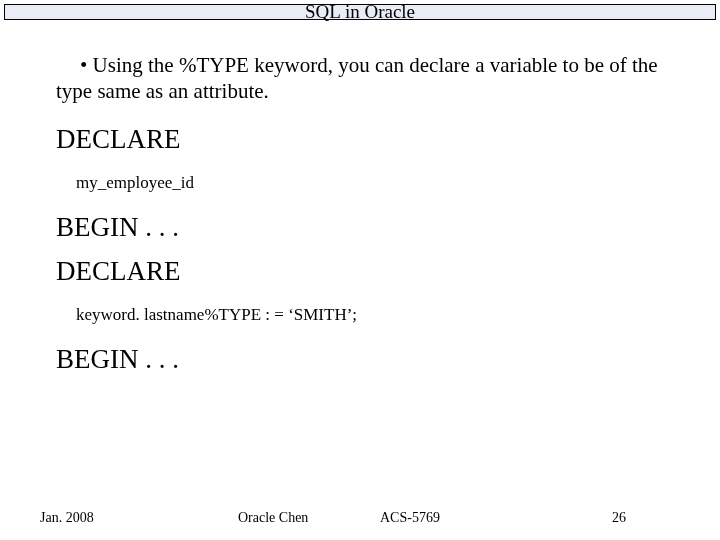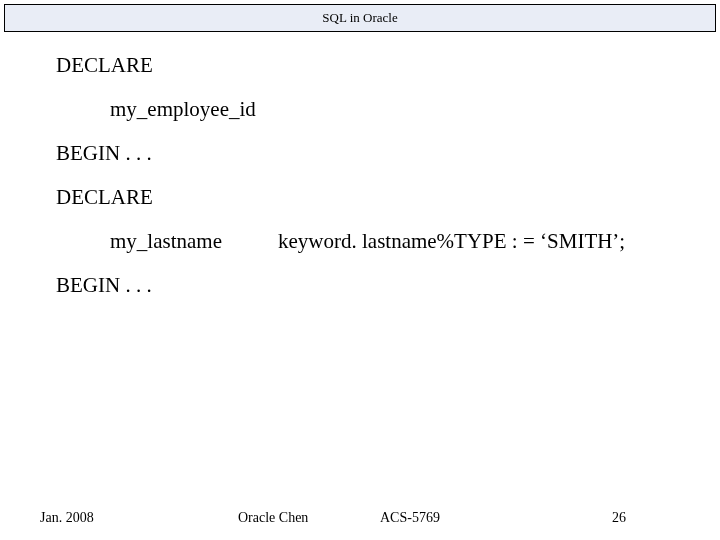--- a/index.html
+++ b/index.html
@@ -8,27 +8,27 @@
     background: #ffffff;
     font-family: "Times New Roman", Times, serif;
     color: #000;
     position: relative;
   }
   .title-bar {
     position: absolute;
     left: 4px;
     top: 4px;
     width: 712px;
-    height: 28px;
+    height: 16px;
     background: #e9edf6;
     border: 1px solid #000;
     display: flex;
     align-items: center;
     justify-content: center;
-    font-size: 13px;
+    font-size: 19px;
   }
   .content {
     position: absolute;
     left: 56px;
     top: 52px;
     width: 640px;
   }
   .heading {
     font-style: italic;
     font-size: 23px;
@@ -40,30 +40,31 @@
     margin-left: 24px;
     margin-bottom: 22px;
   }
   .bullet-text {
     font-size: 21px;
     line-height: 26px;
     margin-left: -24px;
     text-indent: 24px;
   }
   .line {
-    font-size: 21px;
+    font-size: 27px;
     line-height: 26px;
     margin-bottom: 18px;
   }
   .tworow {
     display: flex;
-    margin-left: 54px;
+    margin-left: 20px;
     margin-bottom: 18px;
-    font-size: 21px;
+    font-size: 17px;
     line-height: 26px;
+    flex-direction: column;
   }
   .col1 { width: 168px; }
   .col2 { flex: 1; }
   .footer {
     position: absolute;
     left: 0;
     bottom: 14px;
     width: 660px;
     height: 20px;
     font-size: 14px;
@@ -76,34 +77,36 @@
 </head>
 <body>
 
 <div class="title-bar">
   <span>SQL in Oracle</span>
 </div>
 
 <div class="content">
 
 
+  <div class="bullet-row">
+    <span class="bullet-text"><span>•</span> <span>Using the %TYPE keyword, you can declare a variable to be of the type same as an attribute.</span></span>
+  </div>
 
   <div class="line">DECLARE</div>
 
   <div class="tworow">
     <div class="col1">my_employee_id</div>
   </div>
 
   <div class="line">BEGIN . . .</div>
 
   <div class="line">DECLARE</div>
 
 
   <div class="tworow">
-    <div class="col1">my_lastname</div>
     <div class="col2">keyword. lastname%TYPE : = ‘SMITH’;</div>
   </div>
 
   <div class="line">BEGIN . . .</div>
 
 </div>
 
 <div class="footer">
   <span class="f-left">Jan. 2008</span>
   <span class="f-mid1">Oracle Chen</span>

